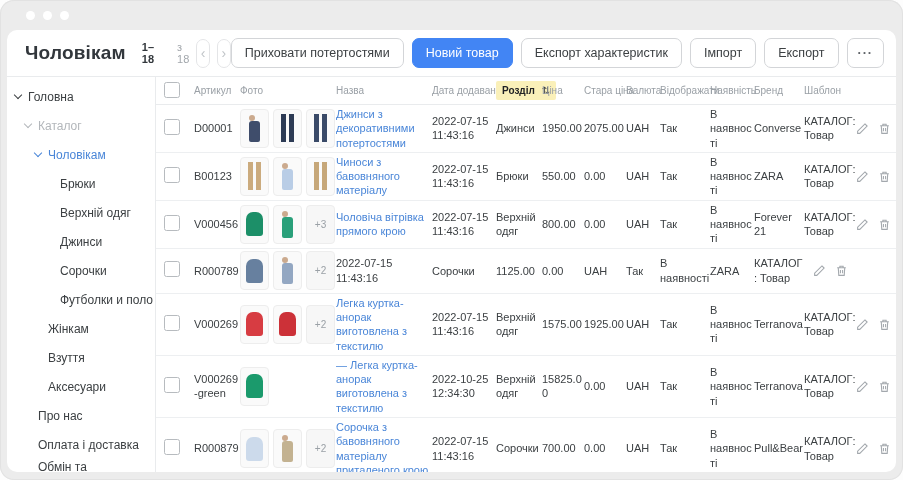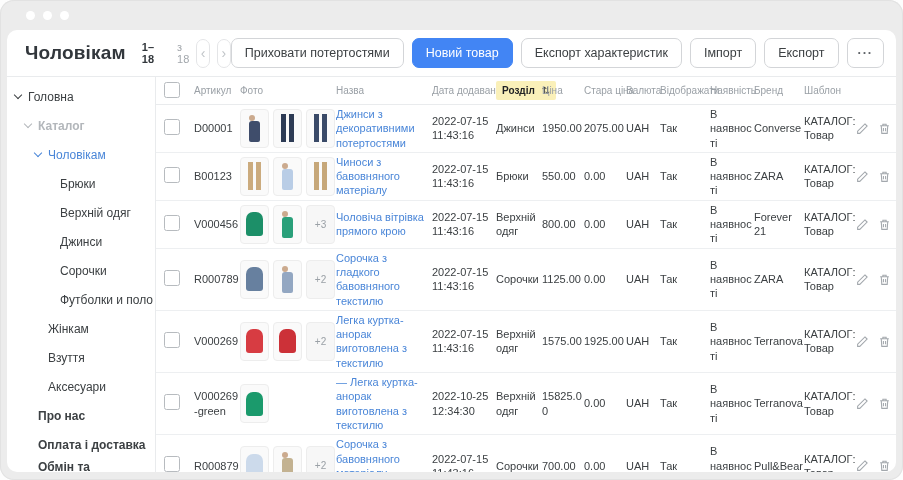--- a/index.html
+++ b/index.html
@@ -23,21 +23,21 @@
   .hdiv{border-top:1px solid #e9ebed;flex:0 0 auto;}
 
   .main{flex:1;display:flex;min-height:0;}
   
   .sidebar{width:148px;flex:0 0 148px;padding-top:5px;overflow:hidden;}
   .sb-item{height:29px;display:flex;align-items:center;font-size:12px;color:#3c4043;cursor:pointer;}
   .sb-item .chev{width:5px;height:5px;border-right:1.5px solid currentColor;border-bottom:1.5px solid currentColor;transform:rotate(45deg);margin:-3px 7px 0 0;flex:0 0 auto;}
   .sb-item .chev.hidden{visibility:hidden;}
   .sb-item.muted{color:#b3b7bb;}
   .sb-item.active{color:#4a86d8;}
-  .lvl0{padding-left:8px;}.lvl1{padding-left:18px;font-weight:bold;}.lvl2{padding-left:28px;}.lvl3{padding-left:40px;}
+  .lvl0{padding-left:8px;}.lvl1{padding-left:18px;}.lvl2{padding-left:28px;}.lvl3{padding-left:40px;}
 
   
   .table{flex:1;border-left:1px solid #e9ebed;display:flex;flex-direction:column;min-width:0;overflow:hidden;}
   .thead,.trow{display:grid;grid-template-columns:30px 46px 96px 96px 64px 46px 42px 42px 34px 50px 44px 50px 52px 1fr;align-items:center;padding:0 4px 0 8px;}
   .thead{min-height:27px;border-bottom:1px solid #e9ebed;font-size:10px;color:#9aa0a6;flex:0 0 auto;}
   .th{white-space:nowrap;overflow:visible;}
   .th .hl{display:inline-flex;align-items:center;gap:7px;background:#faf0b9;color:#202124;font-weight:700;padding:4px 6px;border-radius:2px;cursor:pointer;}
   .sort{font-size:10px;color:#3c4043;font-weight:400;}
   .trow{min-height:40px;border-bottom:1px solid #edeff1;font-size:11px;color:#3c4043;padding-top:2px;padding-bottom:2px;}
   .td{line-height:1.3;word-wrap:break-word;}
@@ -282,21 +282,20 @@
                   <i class="g-top" style="background: rgb(103, 128, 159);"></i>
                 </span>
                 <span class="thumb">
                   <i class="g-fig">
                     <i class="g-head"></i>
                     <i class="g-body" style="background: rgb(147, 167, 194);"></i>
                   </i>
                 </span>
                 <span class="thumb badge">+2</span>
               </div>
-              <div class="td"><span class="link">Сорочка з гладкого бавовняного текстилю</span></div>
               <div class="td datecell">2022-07-15 11:43:16</div>
               <div class="td">Сорочки</div>
               <div class="td">1125.00</div>
               <div class="td">0.00</div>
               <div class="td">UAH</div>
               <div class="td">Так</div>
               <div class="td">В наявності</div>
               <div class="td">ZARA</div>
               <div class="td">КАТАЛОГ: Товар</div>
               <div class="td row-actions">

